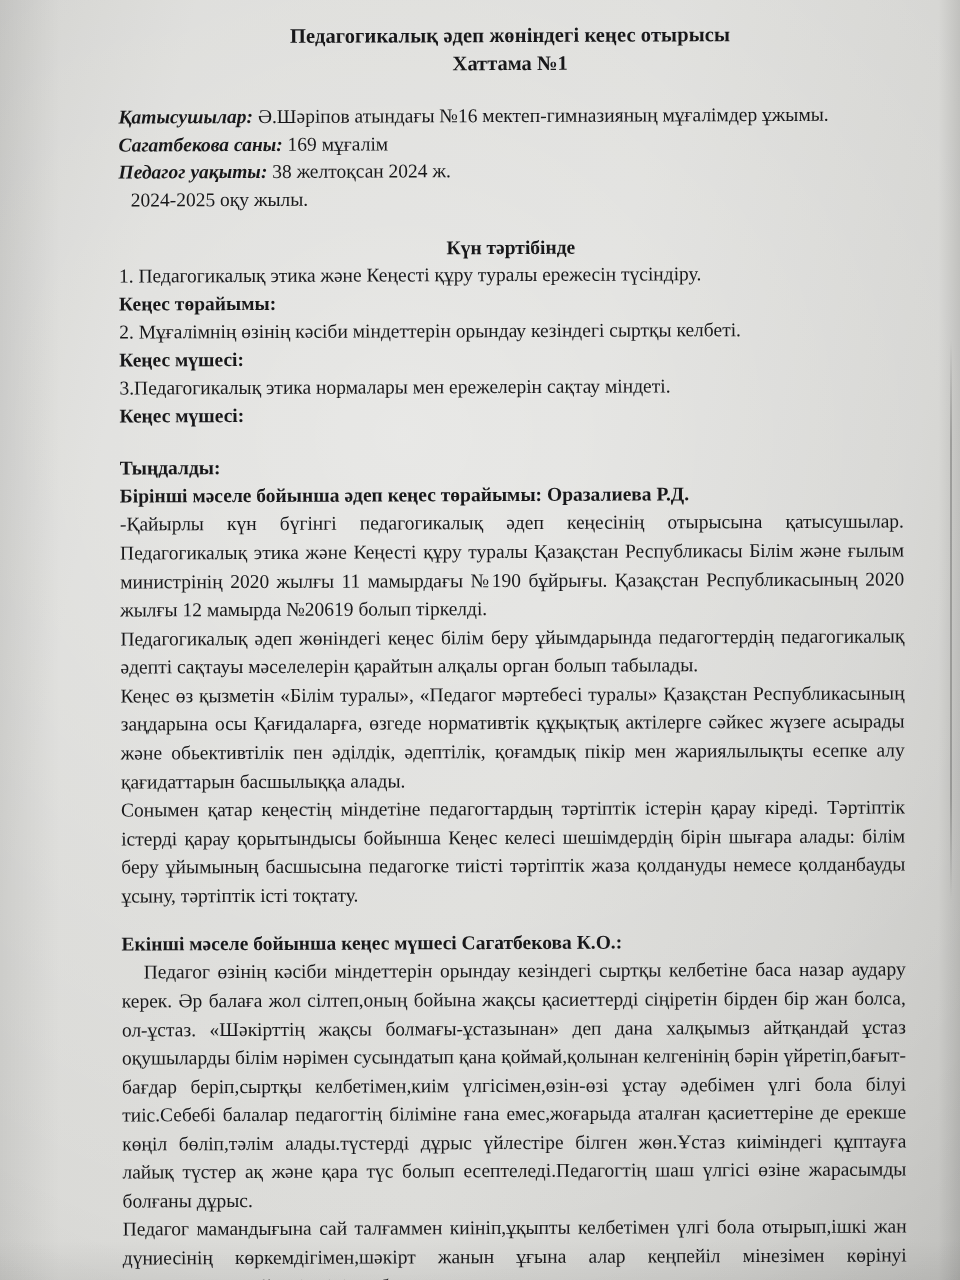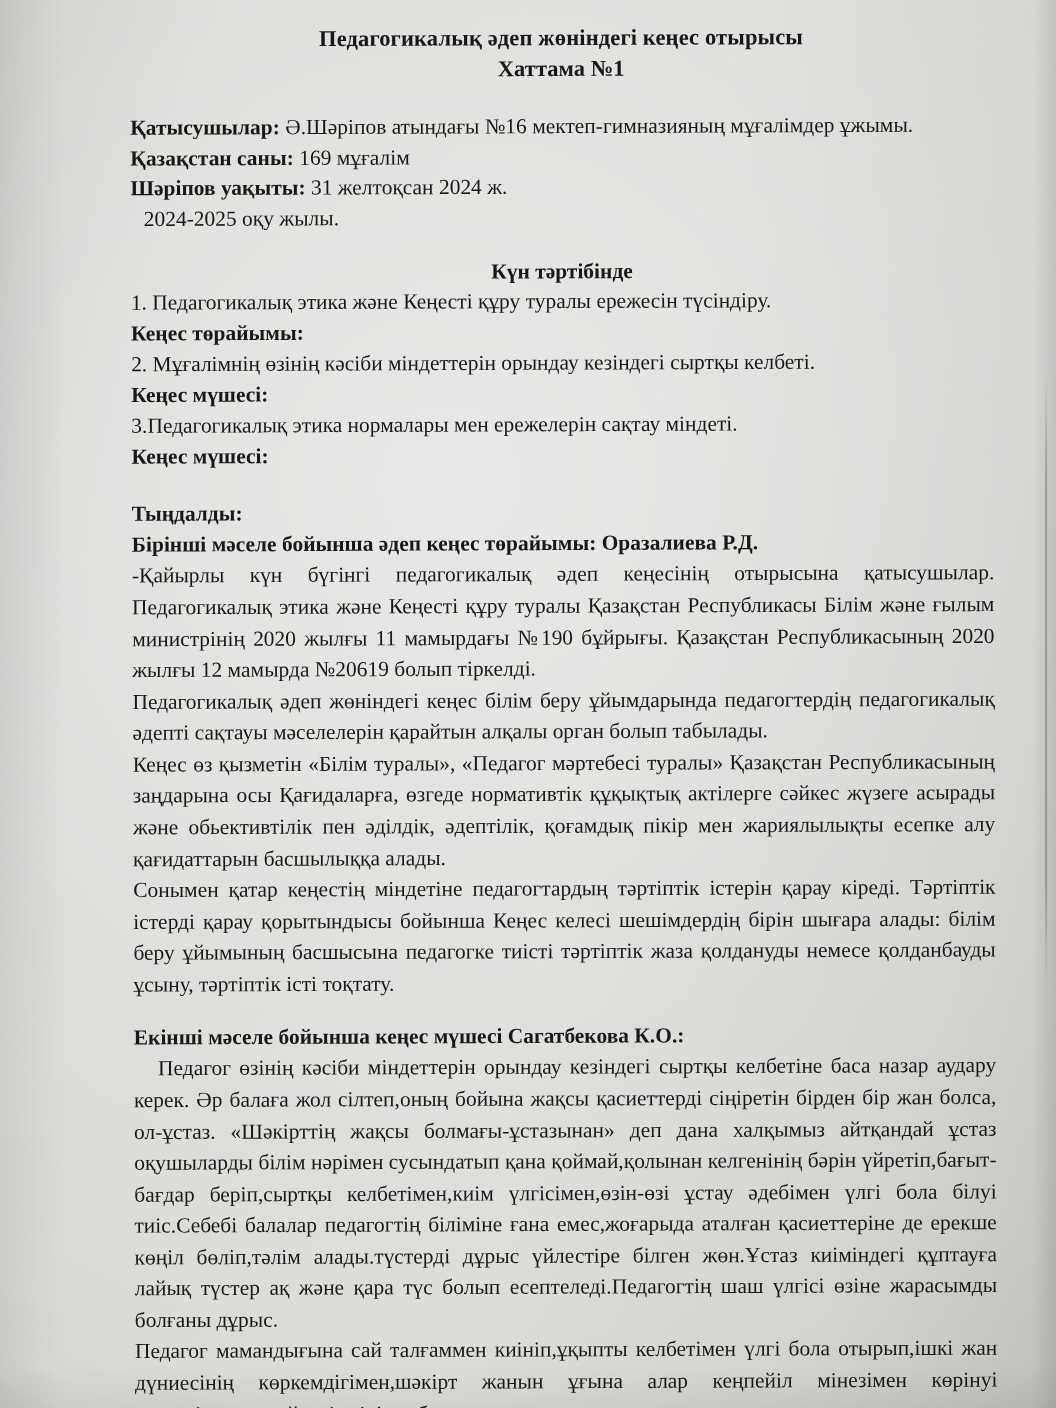--- a/index.html
+++ b/index.html
@@ -86,21 +86,21 @@
     line-height: 1.32;
     margin-top: 1px;
   }
 
   .meta {
     margin-top: 25px;
     font-size: 19.5px;
     line-height: 1.42;
   }
   .meta .row { white-space: nowrap; }
-  .meta .lbl { font-weight: bold; }
+  .meta .lbl { font-weight: bold; font-style: italic; }
   .meta .indented { padding-left: 12px; }
 
   .agenda-head {
     margin-top: 24px;
     text-align: center;
     font-weight: bold;
     font-size: 19.5px;
   }
 
   .agenda-list {
@@ -151,22 +151,22 @@
 <div class="edge-line-right"></div>
 <div class="edge-shadow-bottom"></div>
 
 <div class="sheet">
 
   <div class="doc-title">Педагогикалық әдеп жөніндегі кеңес отырысы</div>
   <div class="doc-subtitle">Хаттама №1</div>
 
   <div class="meta">
     <div class="row"><span class="lbl">Қатысушылар:</span><span> Ә.Шәріпов атындағы №16 мектеп-гимназияның мұғалімдер ұжымы.</span></div>
-    <div class="row"><span class="lbl">Қазақстан саны:</span><span> 169 мұғалім</span></div>
-    <div class="row"><span class="lbl">Шәріпов уақыты:</span><span> 31 желтоқсан 2024 ж.</span></div>
+    <div class="row"><span class="lbl">Сагатбекова саны:</span><span> 169 мұғалім</span></div>
+    <div class="row"><span class="lbl">Педагог уақыты:</span><span> 38 желтоқсан 2024 ж.</span></div>
     <div class="row indented">2024-2025 оқу жылы.</div>
   </div>
 
   <div class="agenda-head">Күн тәртібінде</div>
 
   <div class="agenda-list">
     <div class="agenda-item">1. Педагогикалық этика және Кеңесті құру туралы ережесін түсіндіру.</div>
     <div class="agenda-role">Кеңес төрайымы:</div>
     <div class="agenda-item">2. Мұғалімнің өзінің кәсіби міндеттерін орындау кезіндегі сыртқы келбеті.</div>
     <div class="agenda-role">Кеңес мүшесі:</div>

